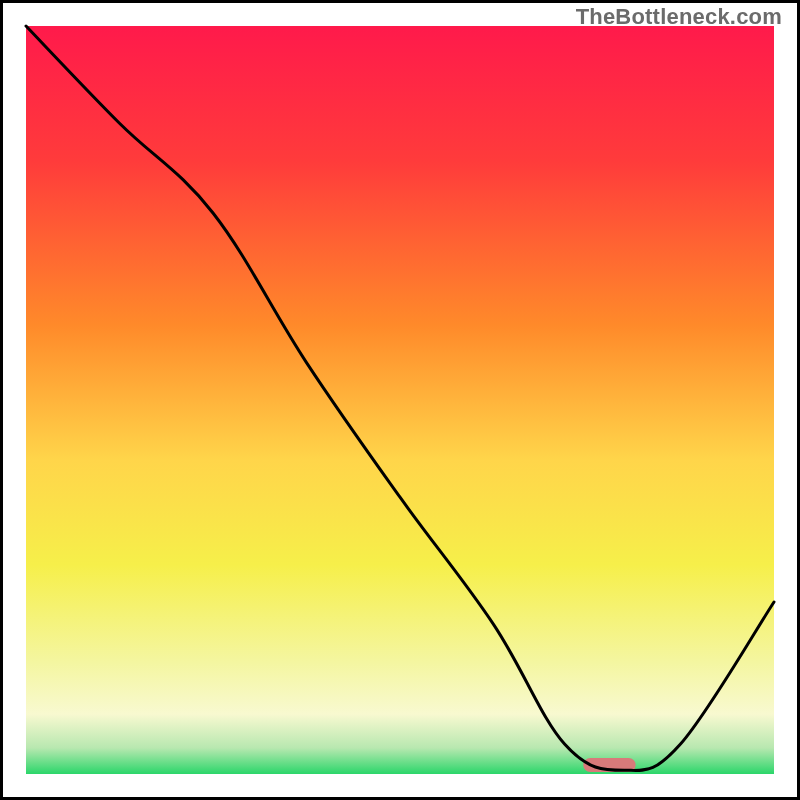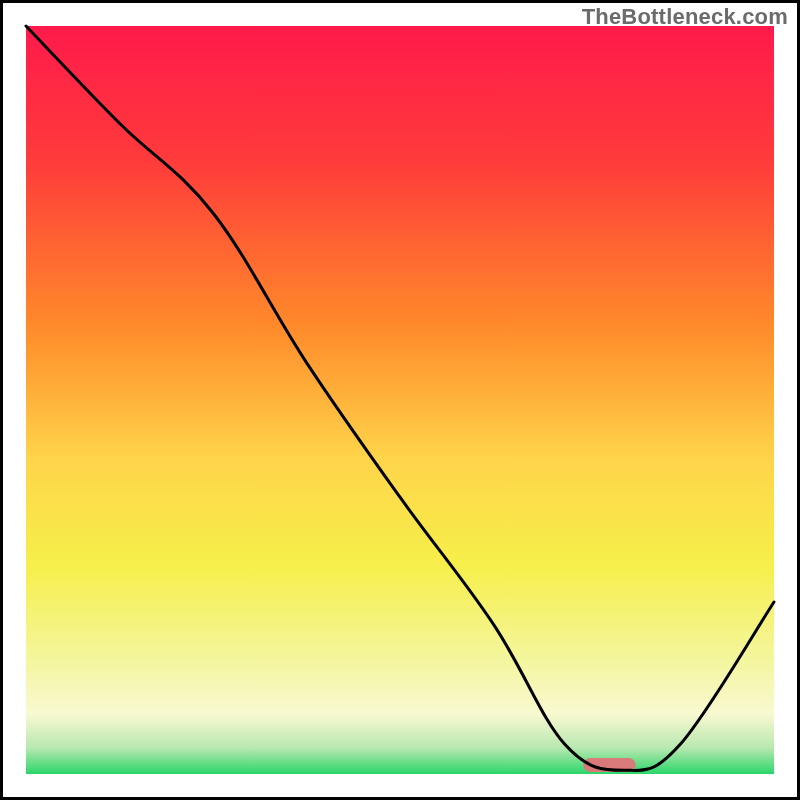--- a/index.html
+++ b/index.html
@@ -12,21 +12,21 @@
     font-family: Arial, Helvetica, sans-serif;
   }
   .wrap {
     position: relative;
     width: 800px;
     height: 800px;
   }
   .watermark {
     position: absolute;
     top: 4px;
-    right: 12px;
+    right: 18px;
     font-size: 22px;
     font-weight: 600;
     color: #6b6b6b;
     letter-spacing: 0.2px;
     user-select: none;
   }
   svg {
     display: block;
   }
 </style>

